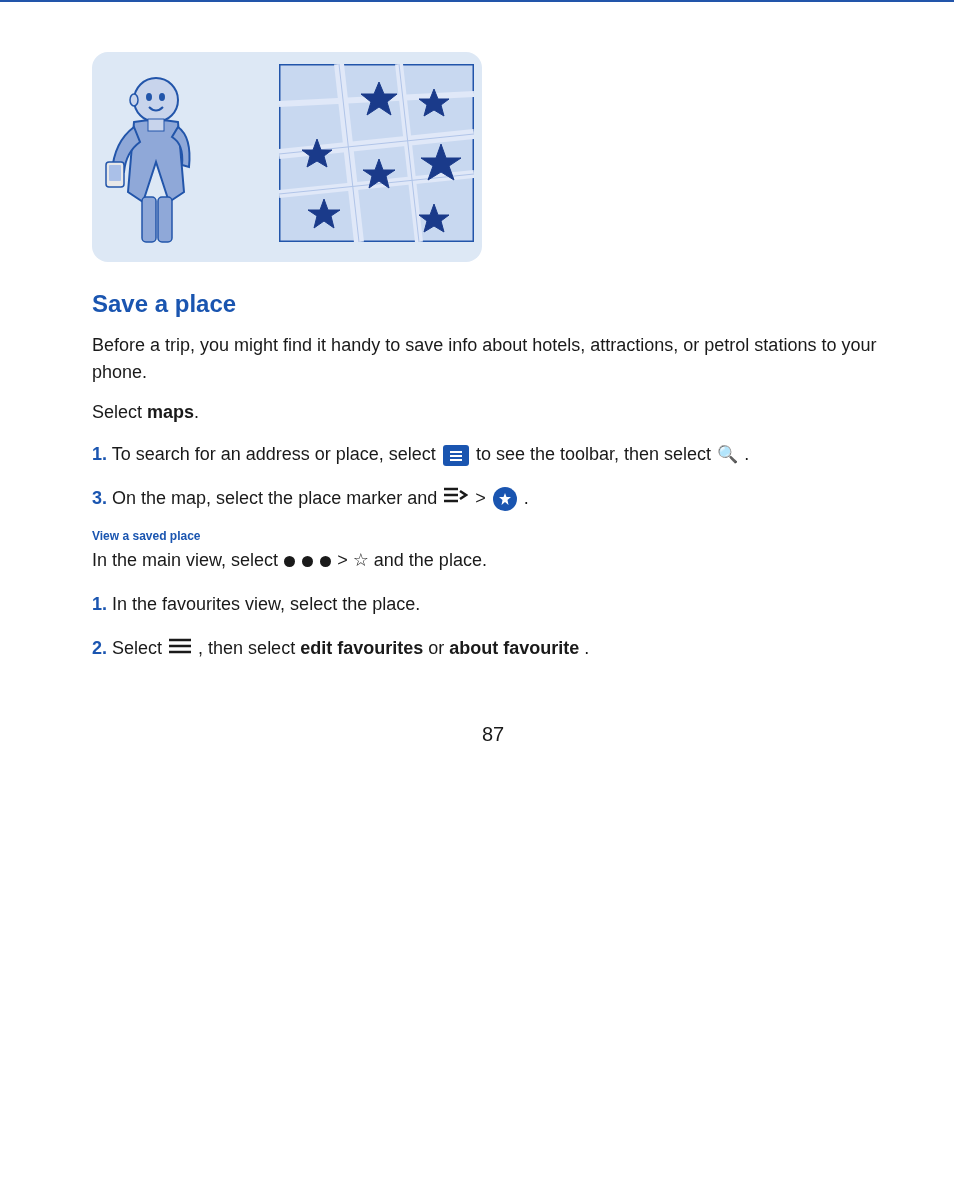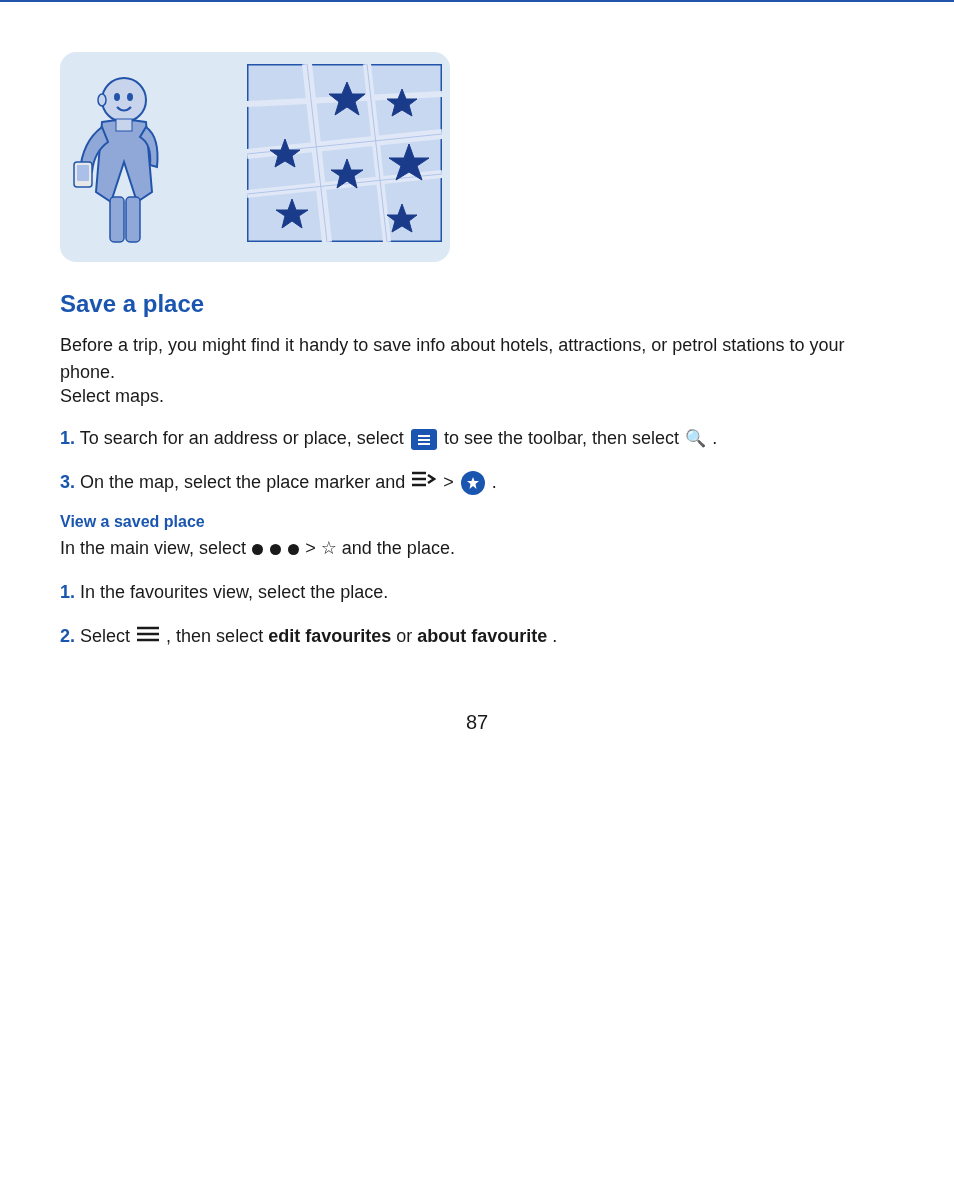--- a/index.html
+++ b/index.html
@@ -15,21 +15,21 @@
     }
 
     .top-border {
       width: 100%;
       height: 2px;
       background: #2255aa;
       margin-bottom: 0;
     }
 
     .page-content {
-      padding: 50px 60px 60px 60px;
+      padding: 50px 60px 60px 92px;
     }
 
     
     .illustration-container {
       width: 390px;
       height: 210px;
       background: #dde8f5;
       border-radius: 16px;
       margin-bottom: 28px;
       position: relative;
@@ -41,47 +41,47 @@
       font-size: 24px;
       font-weight: bold;
       color: #1a55b0;
       margin-bottom: 14px;
     }
 
     .intro-text {
       font-size: 18px;
       color: #1a1a1a;
       line-height: 1.5;
-      margin-bottom: 0;
+      margin-bottom: 16px;
     }
 
     .select-maps {
       font-size: 18px;
       color: #1a1a1a;
       margin-bottom: 18px;
     }
 
     .select-maps strong {
-      font-weight: normal;
+      font-weight: bold;
     }
 
     .step {
       font-size: 18px;
       color: #1a1a1a;
       line-height: 1.55;
       margin-bottom: 16px;
     }
 
     .step-num {
       font-weight: bold;
       color: #1a55b0;
     }
 
     .subsection-title {
-      font-size: 16px;
+      font-size: 12px;
       font-weight: bold;
       color: #1a55b0;
       margin-bottom: 4px;
       margin-top: 2px;
     }
 
     .page-number {
       text-align: center;
       font-size: 20px;
       color: #1a1a1a;

